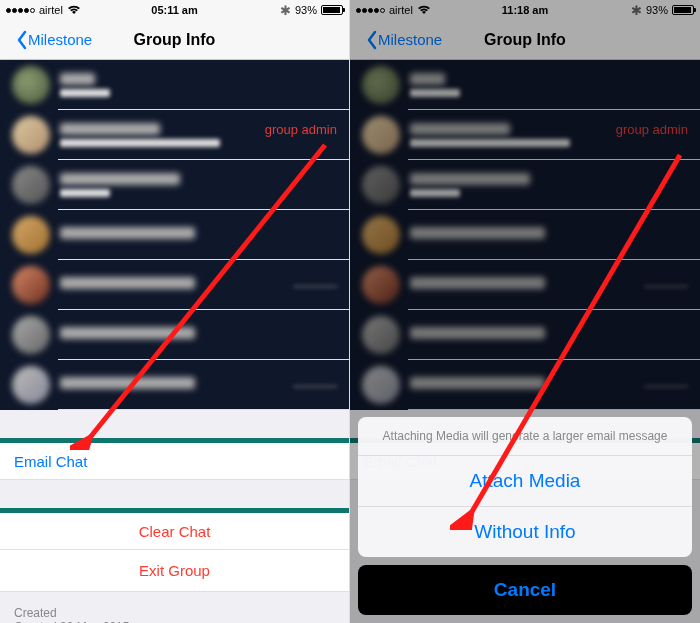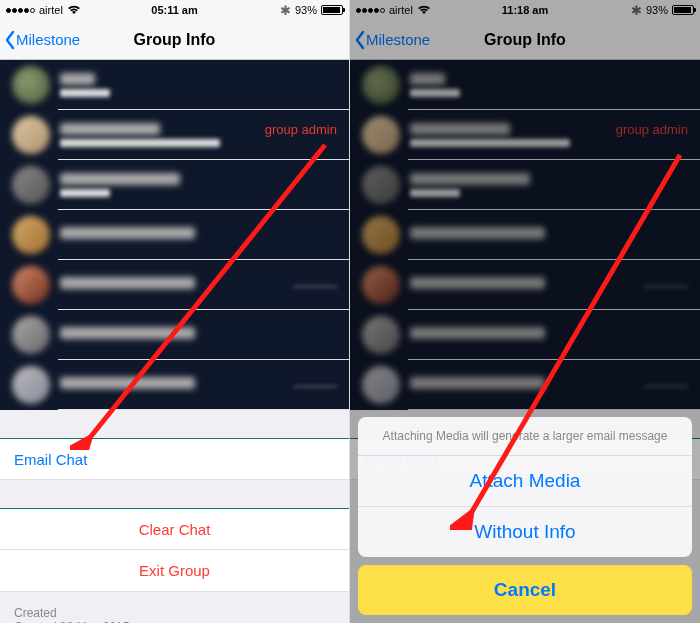--- a/index.html
+++ b/index.html
@@ -72,21 +72,21 @@
     background: #f7f7f8;
     border-bottom: 1px solid #c8c7cc;
     display: flex;
     align-items: center;
     position: relative;
   }
   .back {
     display: flex; align-items:center;
     color: #007aff;
     font-size: 15px;
-    padding-left: 4px;
+    padding-left: 16px;
     cursor: pointer;
   }
   .chev {
     width: 12px; height: 20px; display:inline-block;
   }
   .nav-title {
     position: absolute;
     left: 50%;
     transform: translateX(-50%);
     font-weight: 600;
@@ -152,21 +152,21 @@
   .role.gray { color:#bbb; filter: blur(2px); }
   
   .spacer { height: 28px; background:#efeff4; }
   .cell {
     background:#fff;
     height: 42px;
     display:flex;
     align-items:center;
     padding: 0 14px;
     font-size: 15px;
-    border-top:1px solid #0f766e;
+    border-top:5px solid #0f766e;
     border-bottom:1px solid #e0e0e3;
   }
   .cell.blue { color:#007aff; }
   .cell.red { color:#ff3b30; justify-content:center; }
   .cell.stack + .cell.stack { border-top:none; }
   .footer {
     padding: 6px 14px;
     font-size: 12px;
     color: #888;
   }
@@ -192,21 +192,21 @@
   .sheet-btn {
     text-align: center;
     padding: 14px 0;
     font-size: 19px;
     color: #007aff;
     border-bottom: 1px solid #dcdcdf;
     cursor: pointer;
   }
   .sheet-btn:last-child { border-bottom: none; }
   .sheet-cancel {
-    background: #fde047;
+    background: #000000;
     border-radius: 8px;
     text-align: center;
     padding: 14px 0;
     font-size: 19px;
     font-weight: 600;
     color: #007aff;
     cursor: pointer;
   }
   
   .arrow {

